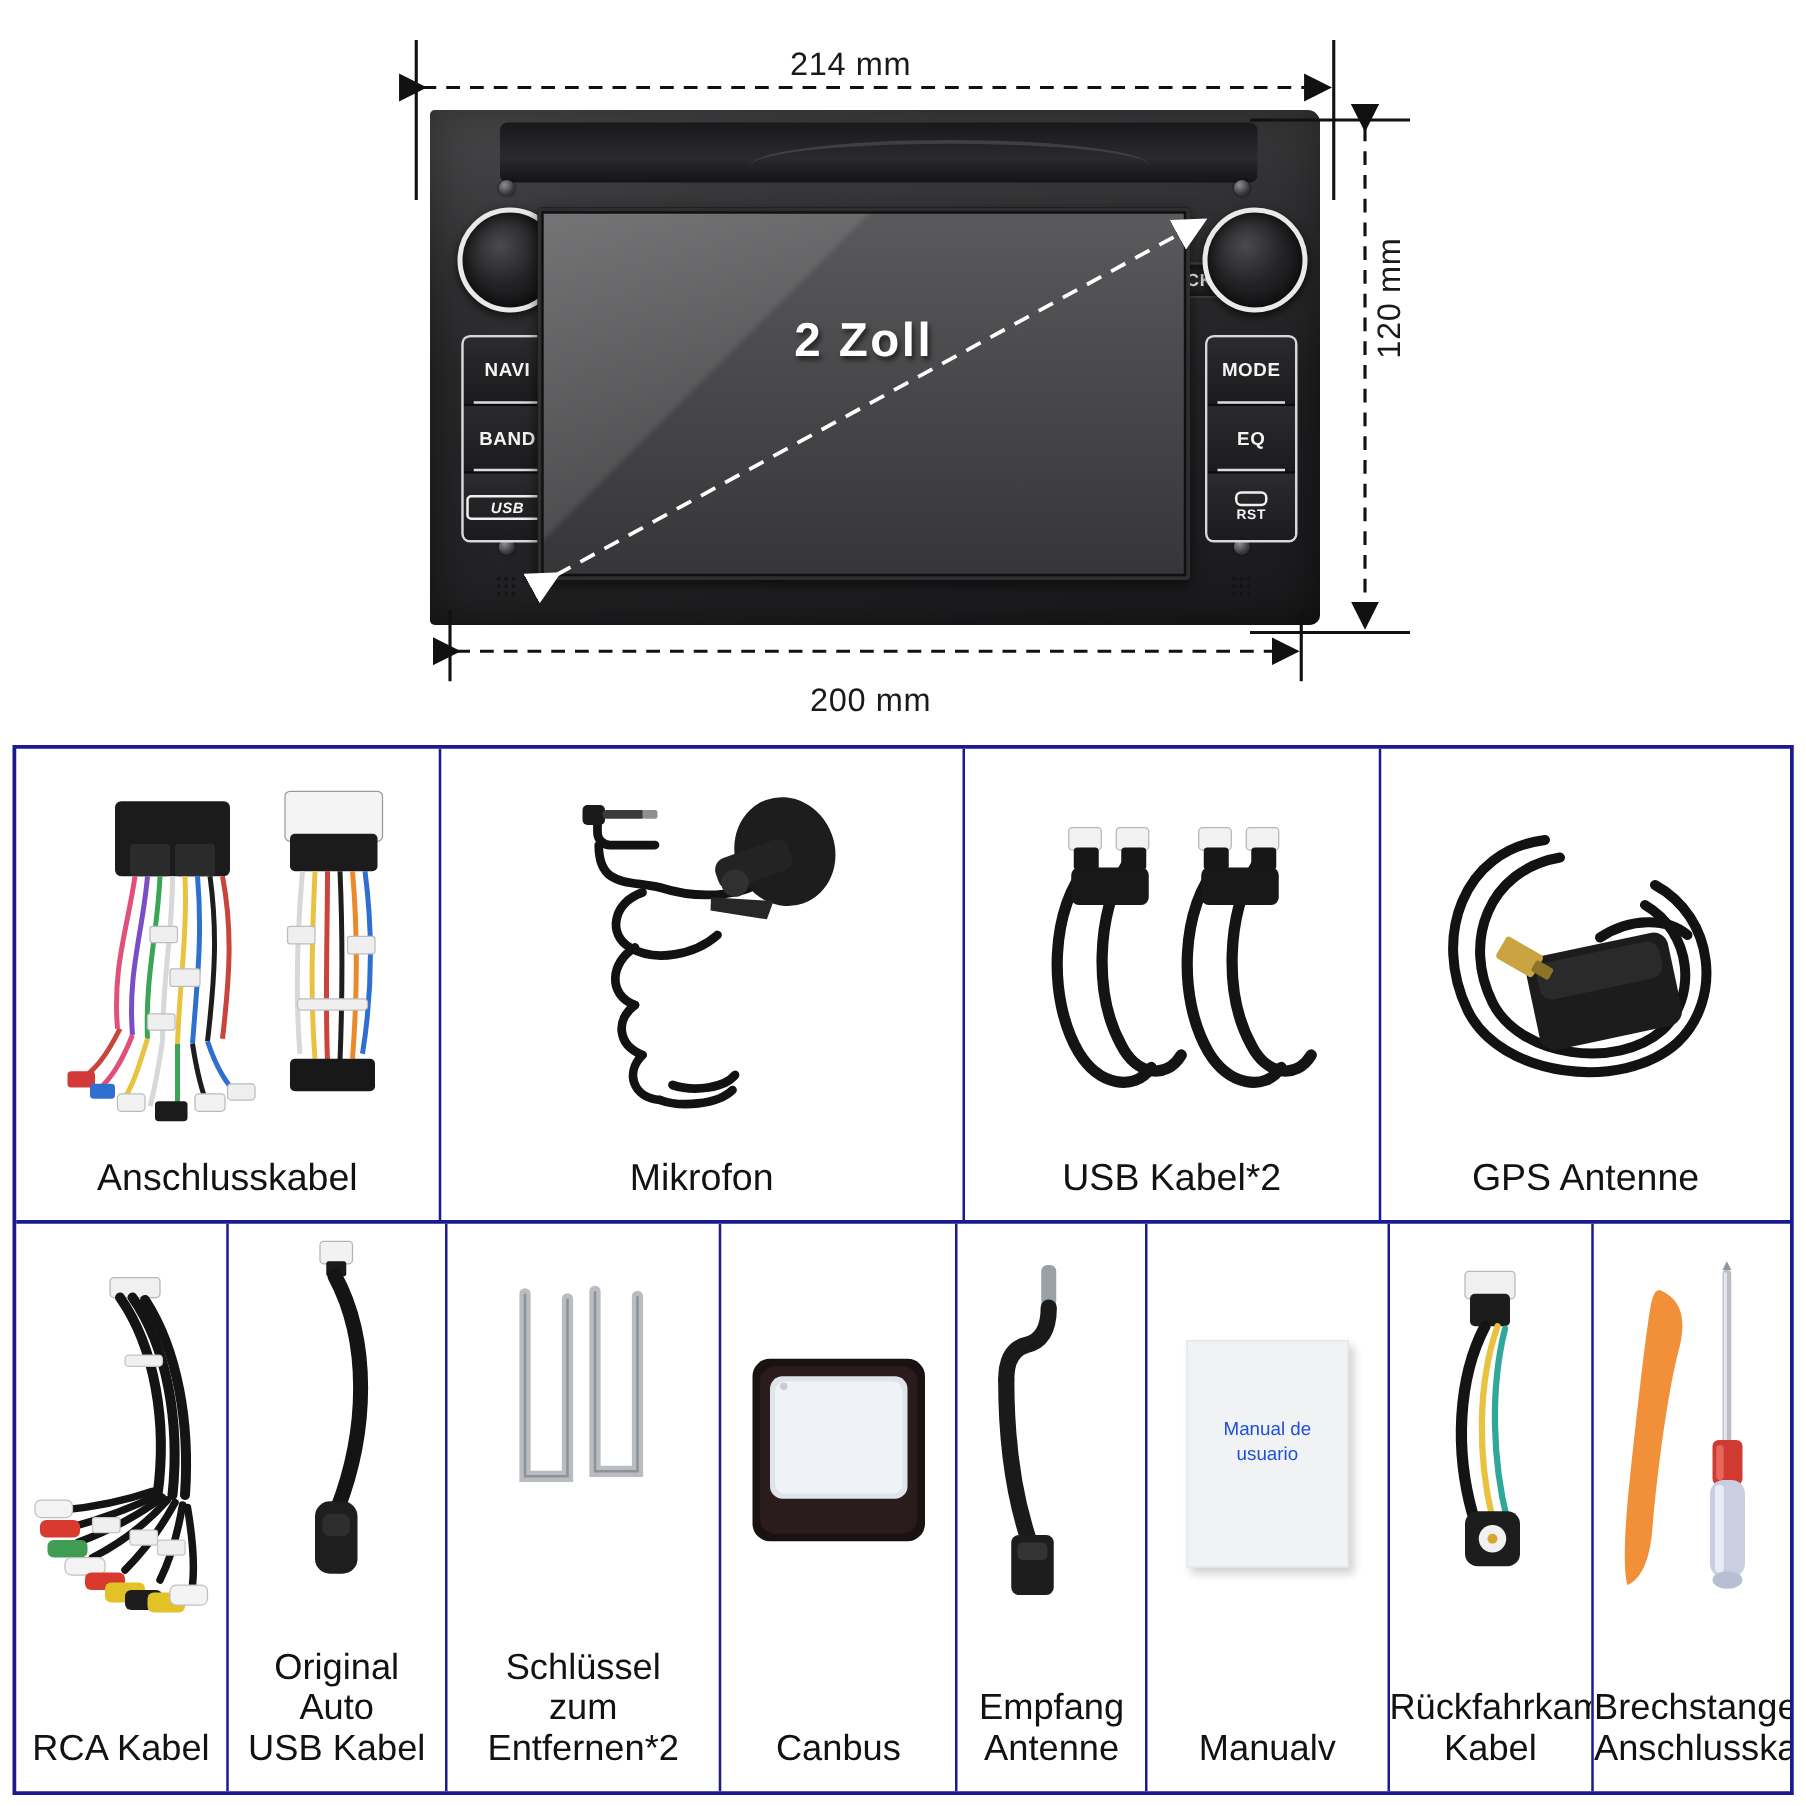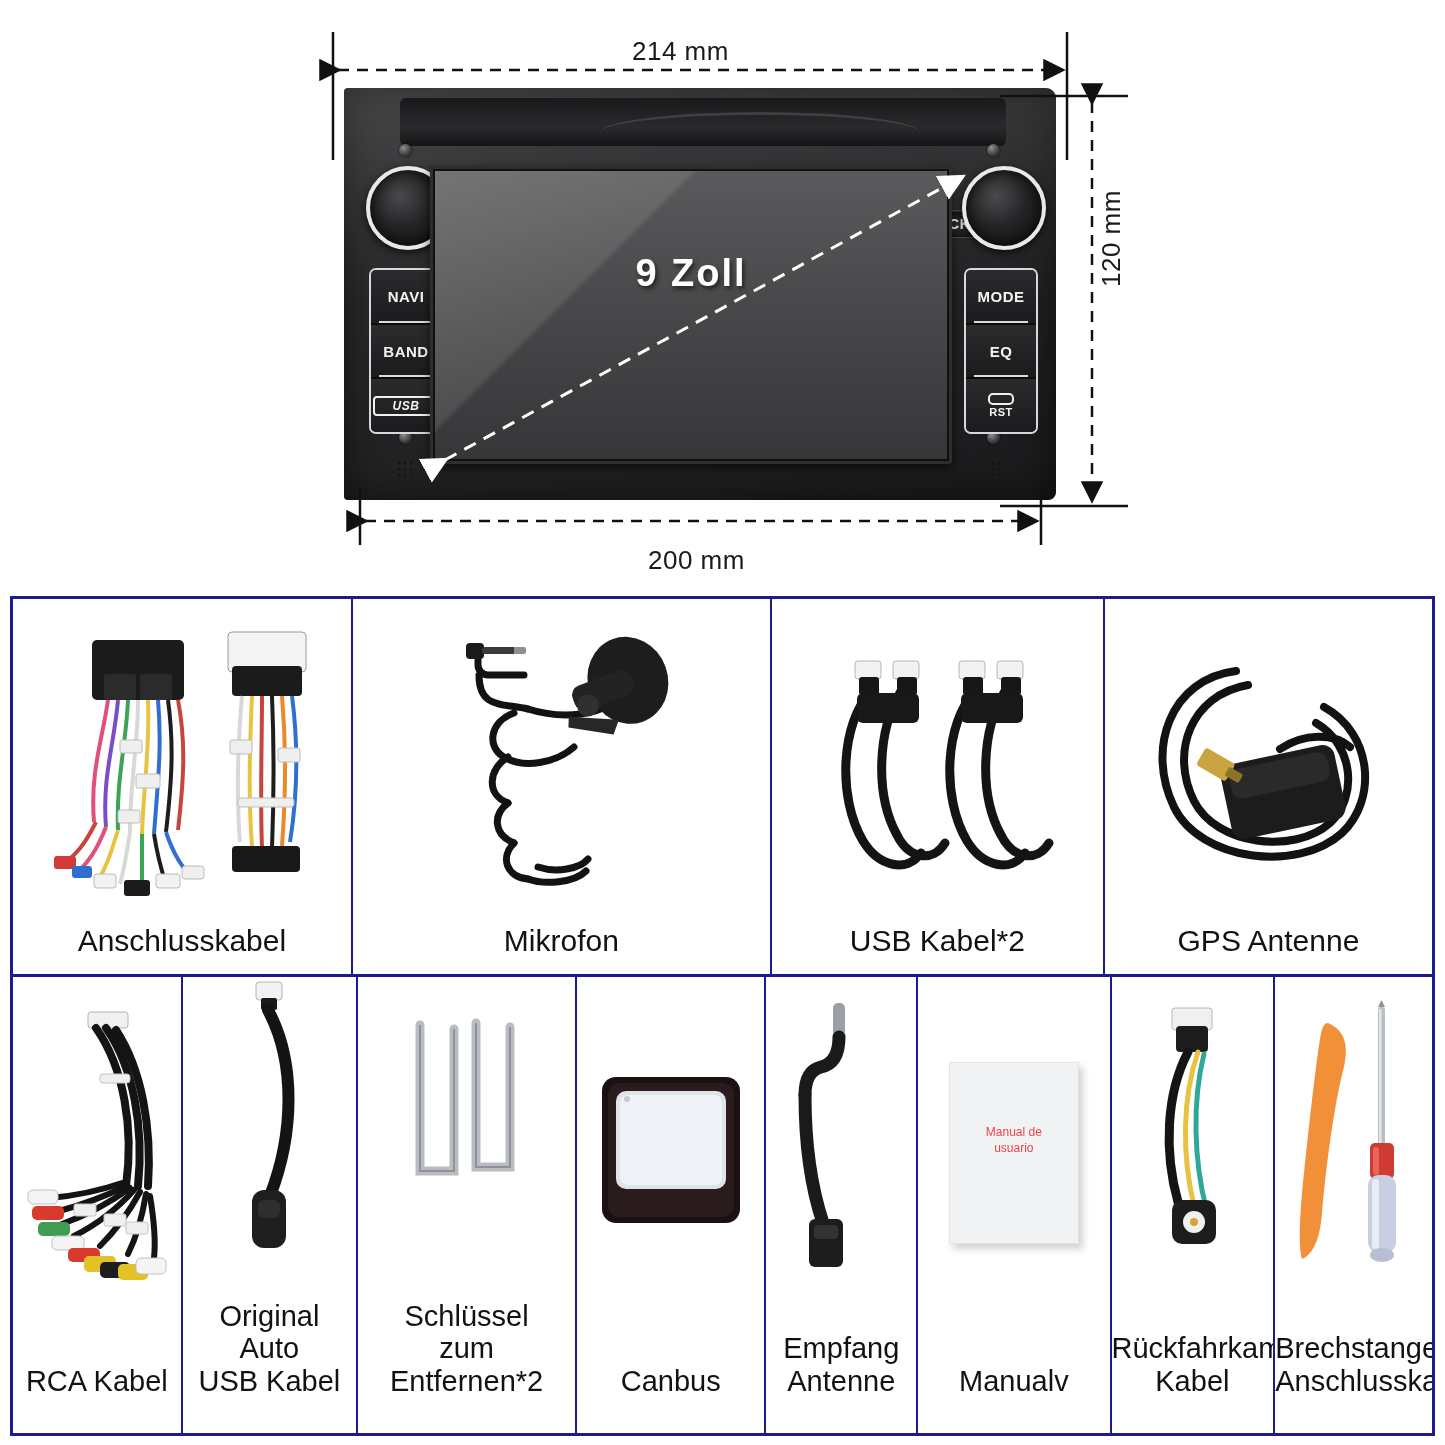--- a/index.html
+++ b/index.html
@@ -200,21 +200,21 @@
   .cell-label{
     flex:0 0 auto;
     width:100%;
     text-align:center;
     color:#121212;
     font-size:30px;
     line-height:1.12;
     padding-bottom:16px;
     white-space:pre-line;
   }
-  #row-bot .cell-label{ font-size:29px; padding-bottom:36px;margin-top:36px;}
+  #row-bot .cell-label{ font-size:29px; padding-bottom:18px;margin-top:36px;}
   .cell-label.sm{ font-size:22px; }
 
   svg.art{ display:block; }
 </style>
 </head>
 <body>
 
 <div id="diagram">
 
   <div class="dimlabel" id="dim-width-top-label">214 mm</div>
@@ -256,21 +256,21 @@
       <div class="colbtn">
         <span class="rst-wrap">
           <span class="rst-slot"></span>
           <span class="rst-lbl">RST</span>
         </span>
       </div>
     </div>
 
     <div id="screen-bezel">
       <div id="screen-face"></div>
-      <div id="screen-label">9 Zoll</div>
+      <div id="screen-label">2 Zoll</div>
     </div>
   </div>
 
   <svg id="dim-svg" viewBox="0 0 1445 590">
     <defs>
       <marker id="ah" markerWidth="9" markerHeight="9" refX="7.5" refY="4.5" orient="auto">
         <path d="M0,0 L9,4.5 L0,9 z" fill="#111"></path>
       </marker>
       <marker id="ahw" markerWidth="9" markerHeight="9" refX="7.5" refY="4.5" orient="auto">
         <path d="M0,0 L9,4.5 L0,9 z" fill="#ffffff"></path>
@@ -530,21 +530,21 @@
         </svg>
       </div>
       <div class="cell-label">Empfang
 Antenne</div>
     </div>
 
     <div class="cell" style="width:196px">
       <div class="cell-art">
         <div style="position:relative;width:130px;height:182px;">
           <div style="position:absolute;inset:0;background:#f1f2f4;border:1px solid #e2e3e6;box-shadow:4px 5px 7px rgba(0,0,0,.18);"></div>
-          <div style="position:absolute;left:0;right:0;top:62px;text-align:center;font-size:12px;color:#ef4444;line-height:1.35;">
+          <div style="position:absolute;left:0;right:0;top:62px;text-align:center;font-size:15px;color:#1d4ed8;line-height:1.35;">
             <div>Manual de</div>
             <div>usuario</div>
           </div>
         </div>
       </div>
       <div class="cell-label">Manualv</div>
     </div>
 
     <div class="cell" style="width:166px">
       <div class="cell-art">

